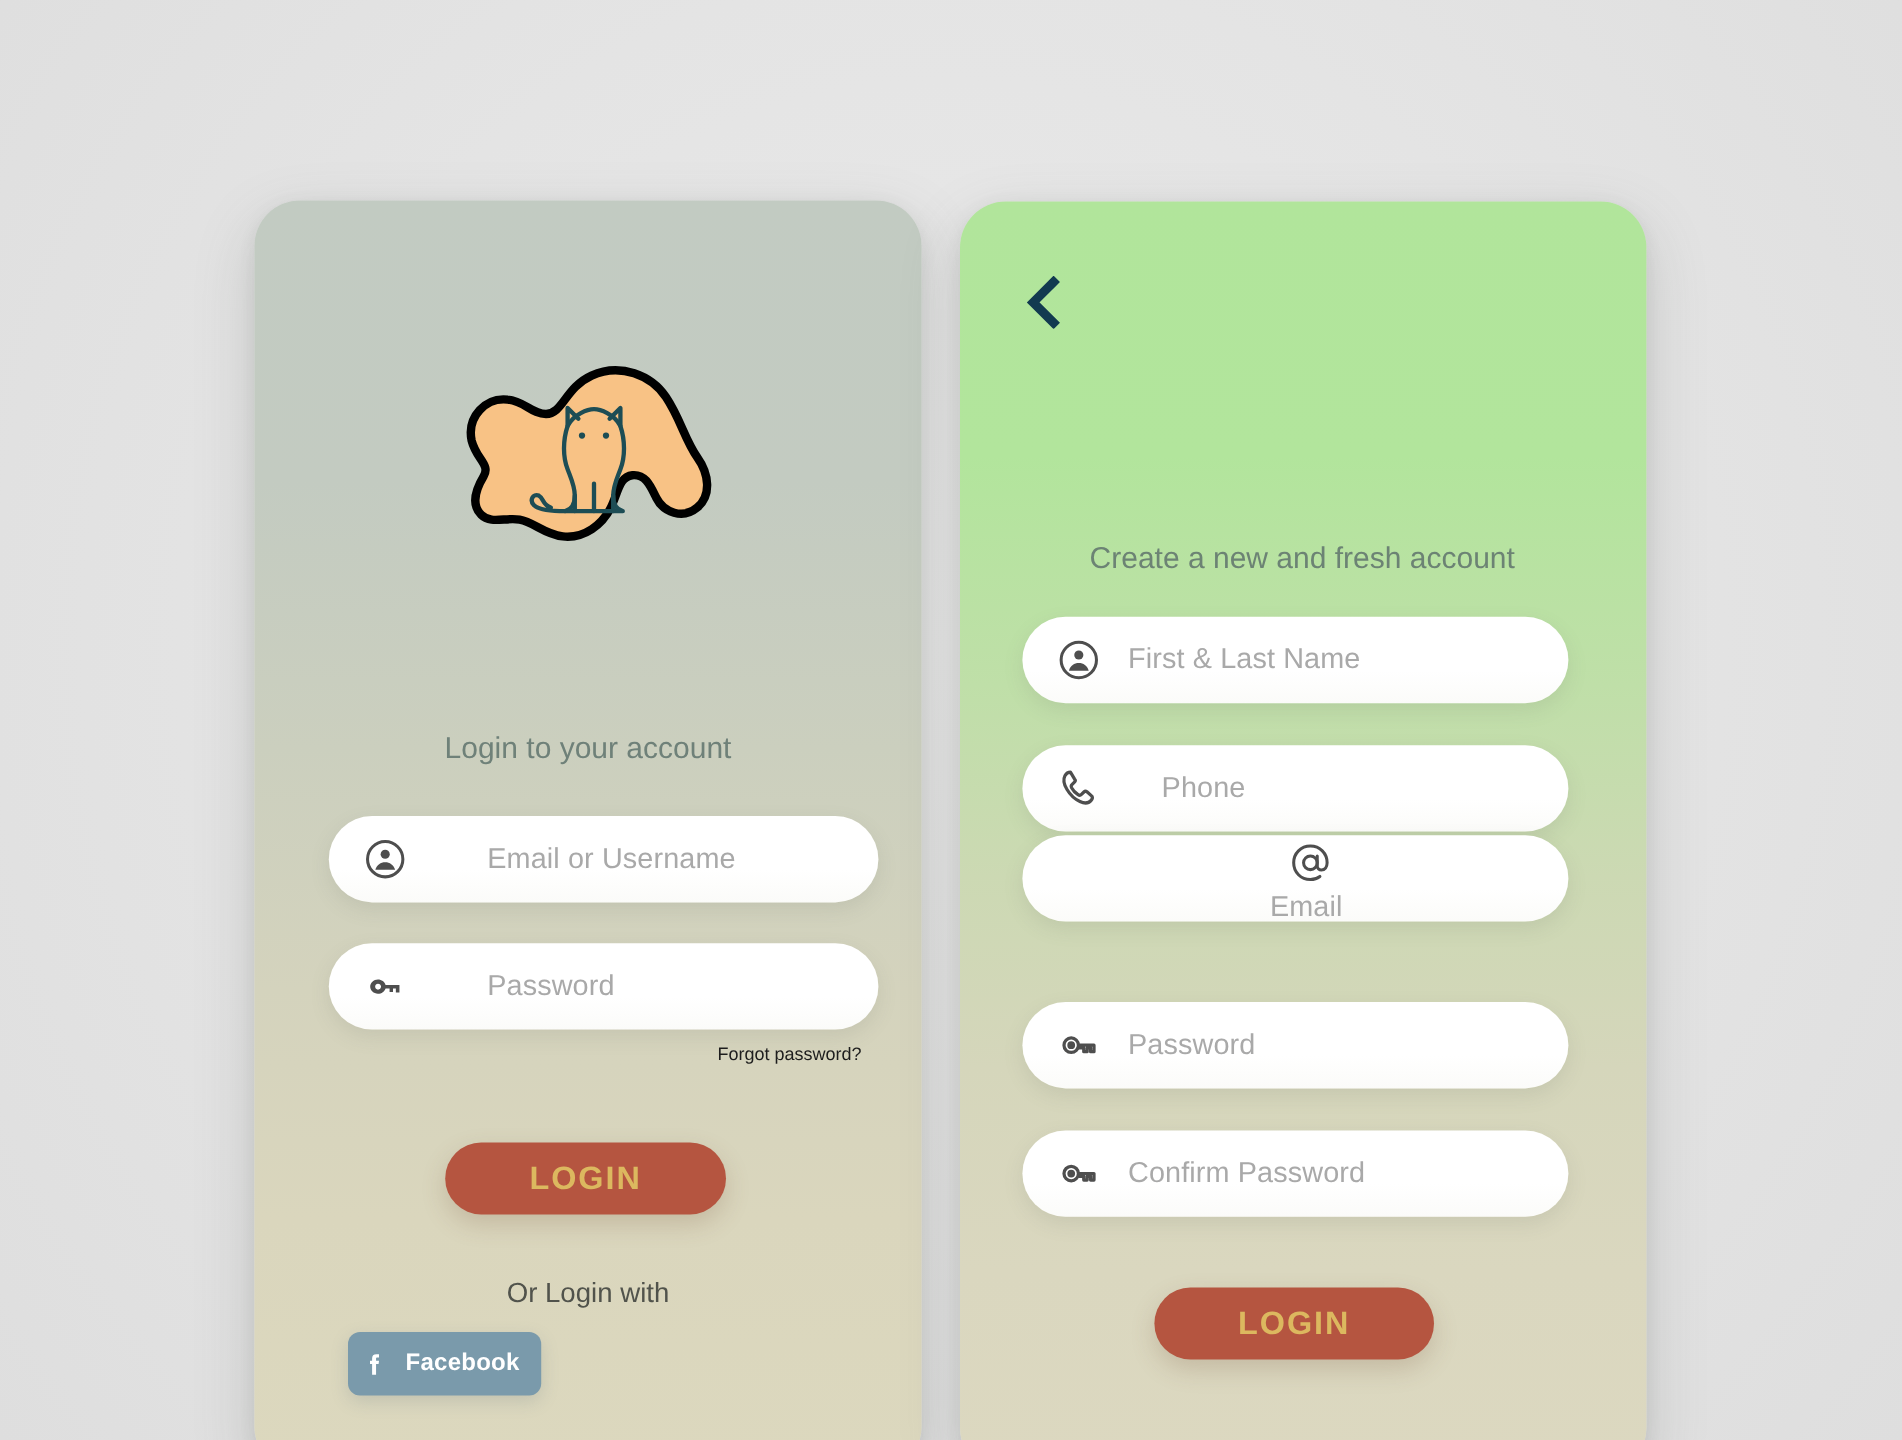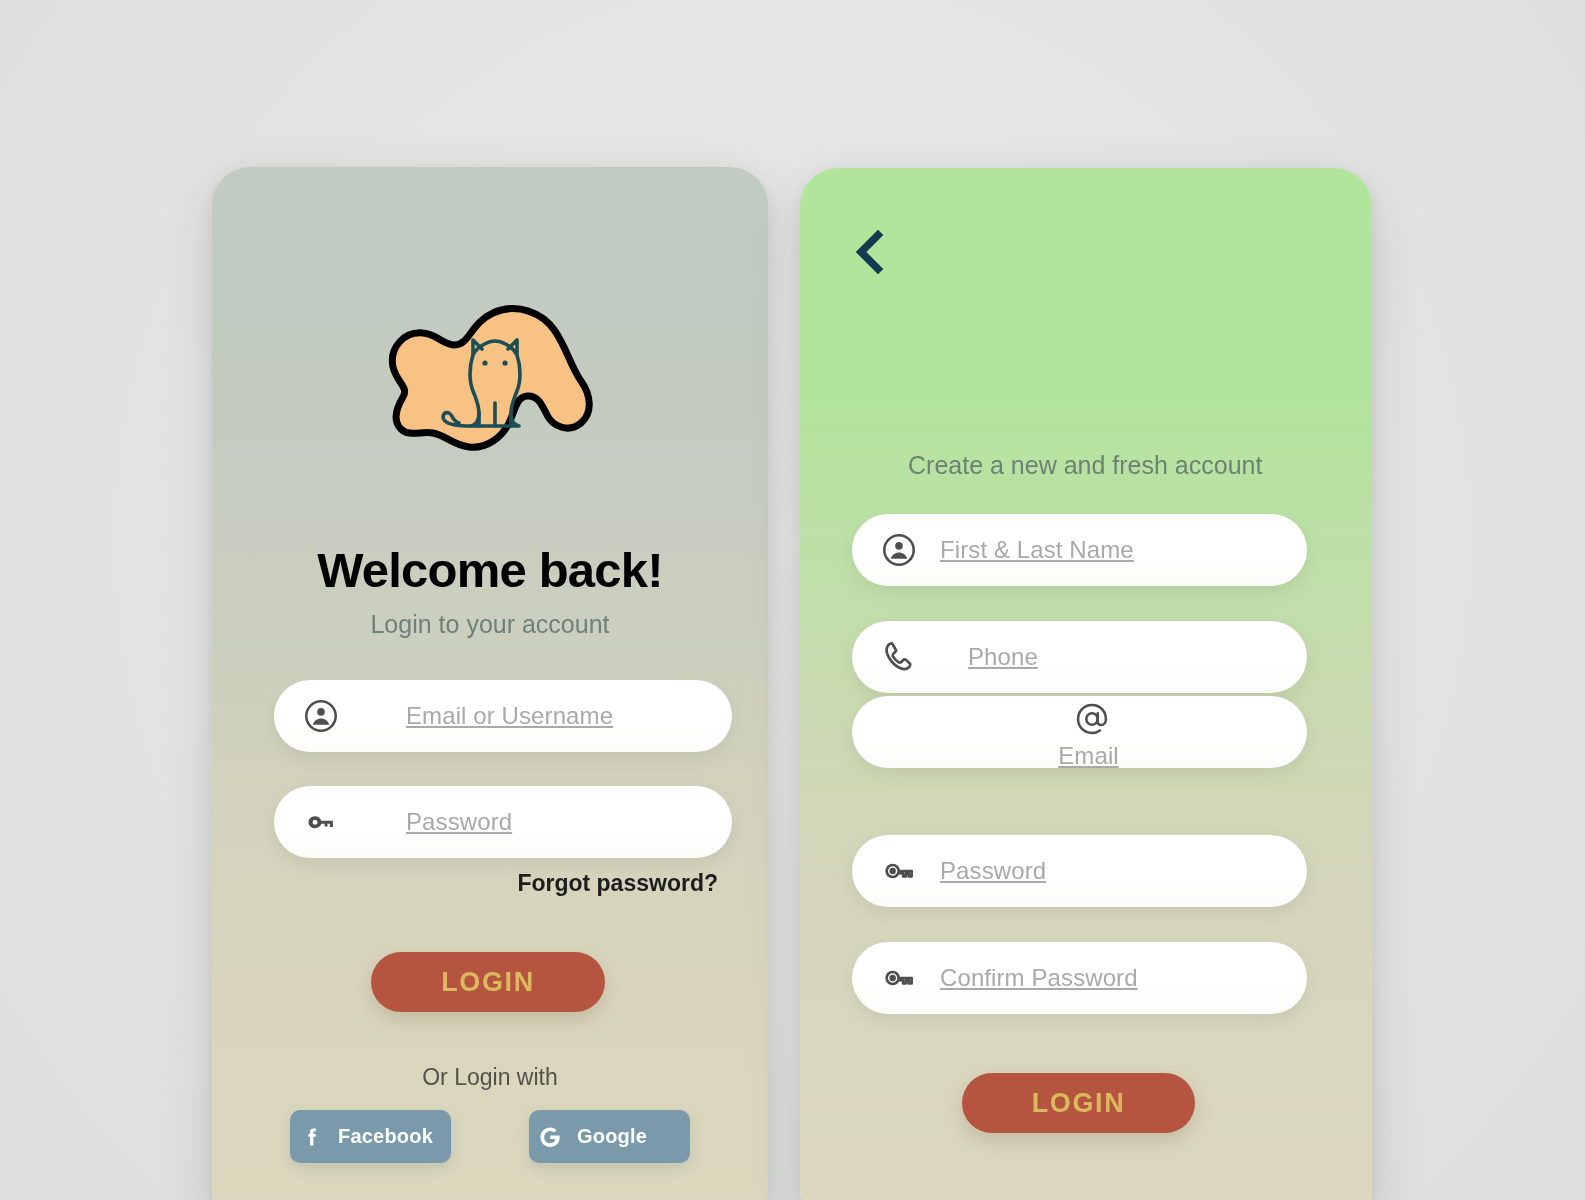--- a/index.html
+++ b/index.html
@@ -129,34 +129,33 @@
     color: #4e4e4e;
   }
   .field .ficon svg { display: block; }
   .field .fplaceholder {
     margin-left: 18px;
     font-size: 24px;
     color: #a9a9a9;
     font-weight: 400;
     letter-spacing: 0.1px;
     user-select: none;
-    text-decoration: underline;
   }
 
   .fields-login .field { left: 62px; width: 458px; gap: 44px; }
   .fields-signup .field { left: 52px; width: 455px; }
 
   
   .forgot {
     position: absolute;
     right: 50px;
     top: 703px;
-    font-size: 23px;
+    font-size: 15px;
     color: #1d1d1d;
-    font-weight: 700;
+    font-weight: 400;
     cursor: pointer;
   }
 
   
   .btn-primary {
     position: absolute;
     height: 60px;
     border-radius: 36px;
     background: #b55540;
     color: #dcb85f;
@@ -242,21 +241,20 @@
                    C146 86, 146 72, 142 60 C137 50, 125 46, 120 46
                    C115 46, 103 50, 98 60 Z"></path>
           <path d="M104 118 L104 131 M120 108 L120 131 M136 118 L136 131"></path>
           <path d="M96 131 C84 131, 74 130, 70 126 C66 122, 69 116, 74 118 C78 120, 77 126, 84 128"></path>
         </g>
         <circle cx="110" cy="68" r="2.6" fill="#1d4d55"></circle>
         <circle cx="130" cy="68" r="2.6" fill="#1d4d55"></circle>
       </svg>
     </div>
 
-    <div class="headline headline-login">Welcome back!</div>
     <div class="subtitle subtitle-login">Login to your account</div>
 
     <div class="fields-login">
 
       <div class="field" style="top:513px;">
         <span class="ficon">
           <svg width="38" height="38" viewBox="0 0 24 24" fill="none" stroke="currentColor" stroke-width="1.6">
             <circle cx="12" cy="12" r="9.3"></circle>
             <circle cx="12" cy="9.4" r="2.4" fill="currentColor" stroke="none"></circle>
             <path d="M6.8 17.6 C7.6 14.9 9.6 13.6 12 13.6 C14.4 13.6 16.4 14.9 17.2 17.6" fill="currentColor" stroke="none"></path>
@@ -290,32 +288,20 @@
         <span class="sicon">
           <svg width="22" height="22" viewBox="0 0 24 24" fill="currentColor">
             <path d="M14.6 8.6 L14.6 6.9 C14.6 6.1 14.8 5.7 16 5.7 L17.3 5.7 L17.3 2.7 L15 2.7
                      C12.2 2.7 11 4.1 11 6.6 L11 8.6 L9.1 8.6 L9.1 11.6 L11 11.6 L11 21.3
                      L14.6 21.3 L14.6 11.6 L16.9 11.6 L17.3 8.6 Z"></path>
           </svg>
         </span>
         <span class="slabel">Facebook</span>
       </button>
 
-      <button class="social-btn">
-        <span class="sicon">
-          <svg width="24" height="24" viewBox="0 0 24 24" fill="currentColor">
-            <path d="M12.2 2.4 C6.8 2.4 2.4 6.8 2.4 12.2 C2.4 17.6 6.8 22 12.2 22
-                     C17.6 22 21.6 18.3 21.6 12.5 C21.6 11.8 21.5 11.2 21.4 10.6
-                     L12.2 10.6 L12.2 14.1 L17.6 14.1 C17.3 15.6 15.9 18.3 12.2 18.3
-                     C8.9 18.3 6.2 15.6 6.2 12.2 C6.2 8.8 8.9 6.1 12.2 6.1
-                     C14 6.1 15.3 6.9 16 7.6 L18.7 5 C17 3.4 14.8 2.4 12.2 2.4 Z"></path>
-          </svg>
-        </span>
-        <span class="slabel">Google</span>
-      </button>
     </div>
   </div>
 
   <div class="panel panel-signup">
 
     <div class="back-btn">
       <span>
         <svg viewBox="0 0 34 44" xmlns="http://www.w3.org/2000/svg">
           <path d="M25 5 L8 22 L25 39" fill="none" stroke="#123a50" stroke-width="7.5" stroke-linecap="square" stroke-linejoin="miter"></path>
         </svg>

